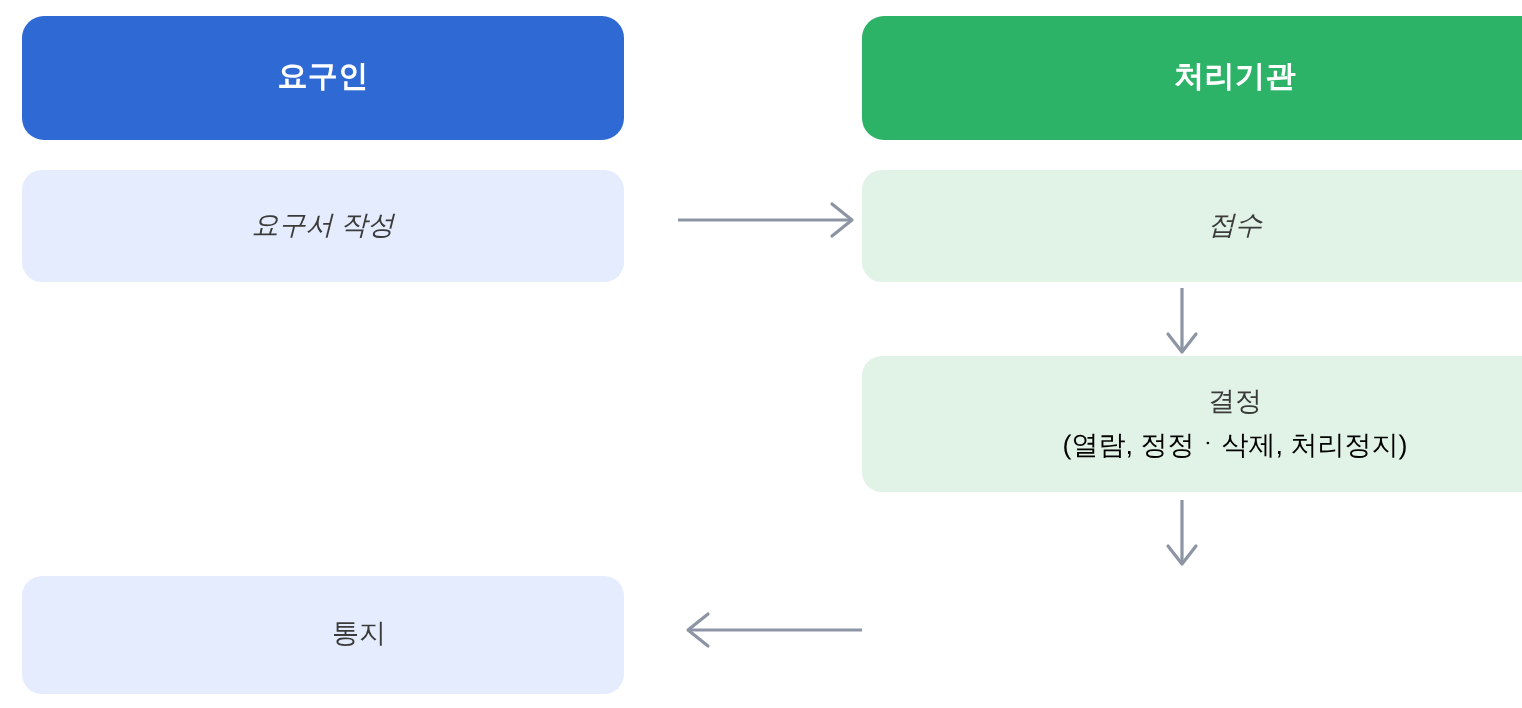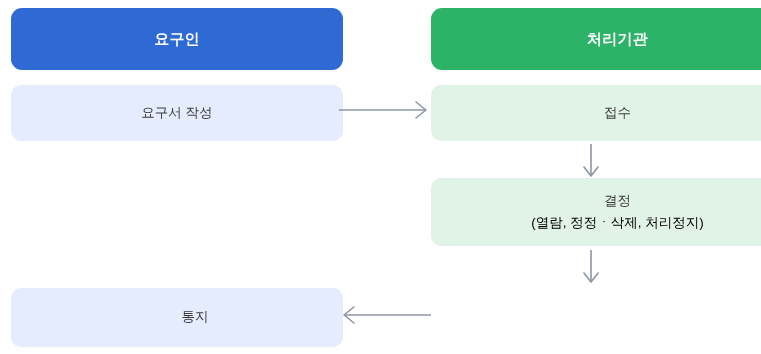--- a/index.html
+++ b/index.html
@@ -28,21 +28,21 @@
     display: flex;
     flex-direction: column;
     align-items: center;
     justify-content: center;
     border-radius: 10px;
     text-align: center;
     line-height: 1.35;
   }
 
   
-  .col-left  { left: 11px;  width: 332px; }
+  .col-left  { left: 11px;  width: 301px; }
   .col-right { left: 431px; width: 373px; }
 
   
   .header-box {
     top: 8px;
     height: 62px;
     border-radius: 11px;
   }
   .header-box.left  { background: #2f69d4; }
   .header-box.right { background: #2cb368; }
@@ -63,21 +63,21 @@
 
   
   .step {
     color: #3b3b3b;
     font-size: 13.5px;
     font-weight: normal;
   }
   .step.blue  { background: #e4ecfd; }
   .step.green { background: #e1f2e7; }
 
-  .row1 { top: 85px;  height: 56px; }
+  .row1 { top: 85px;  height: 56px; font-style: italic; }
   .row2 { top: 178px; height: 68px; }
   .row3 { top: 288px; height: 59px; padding-left: 36px; }
 
   .step-line2 {
     font-size: 13.5px;
     margin-top: 4px;
     color: #000000;
   }
 
   

